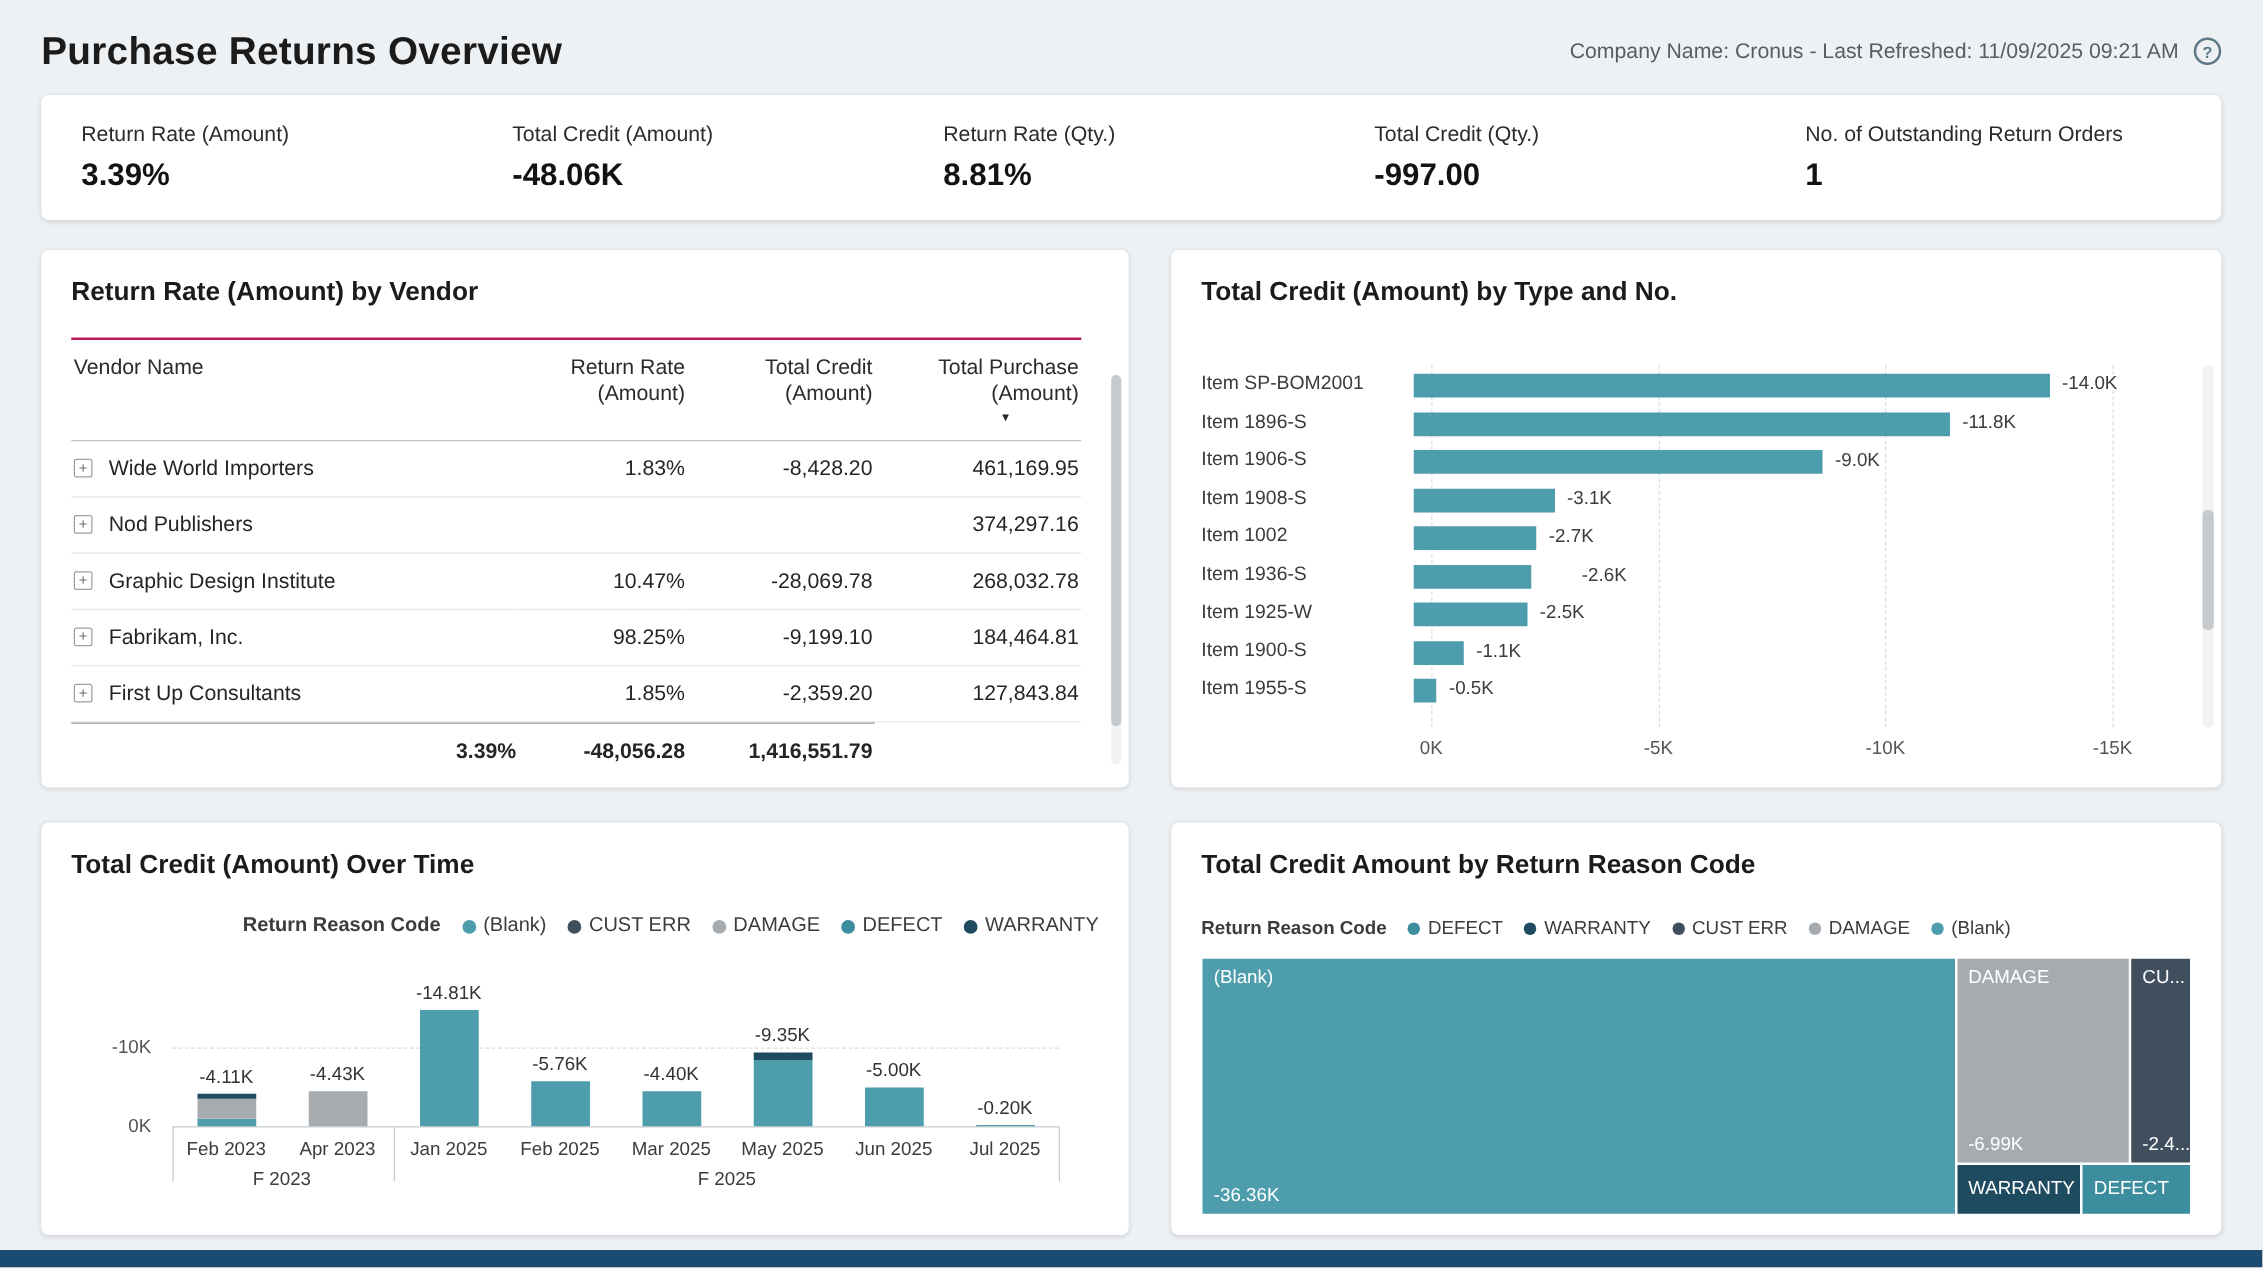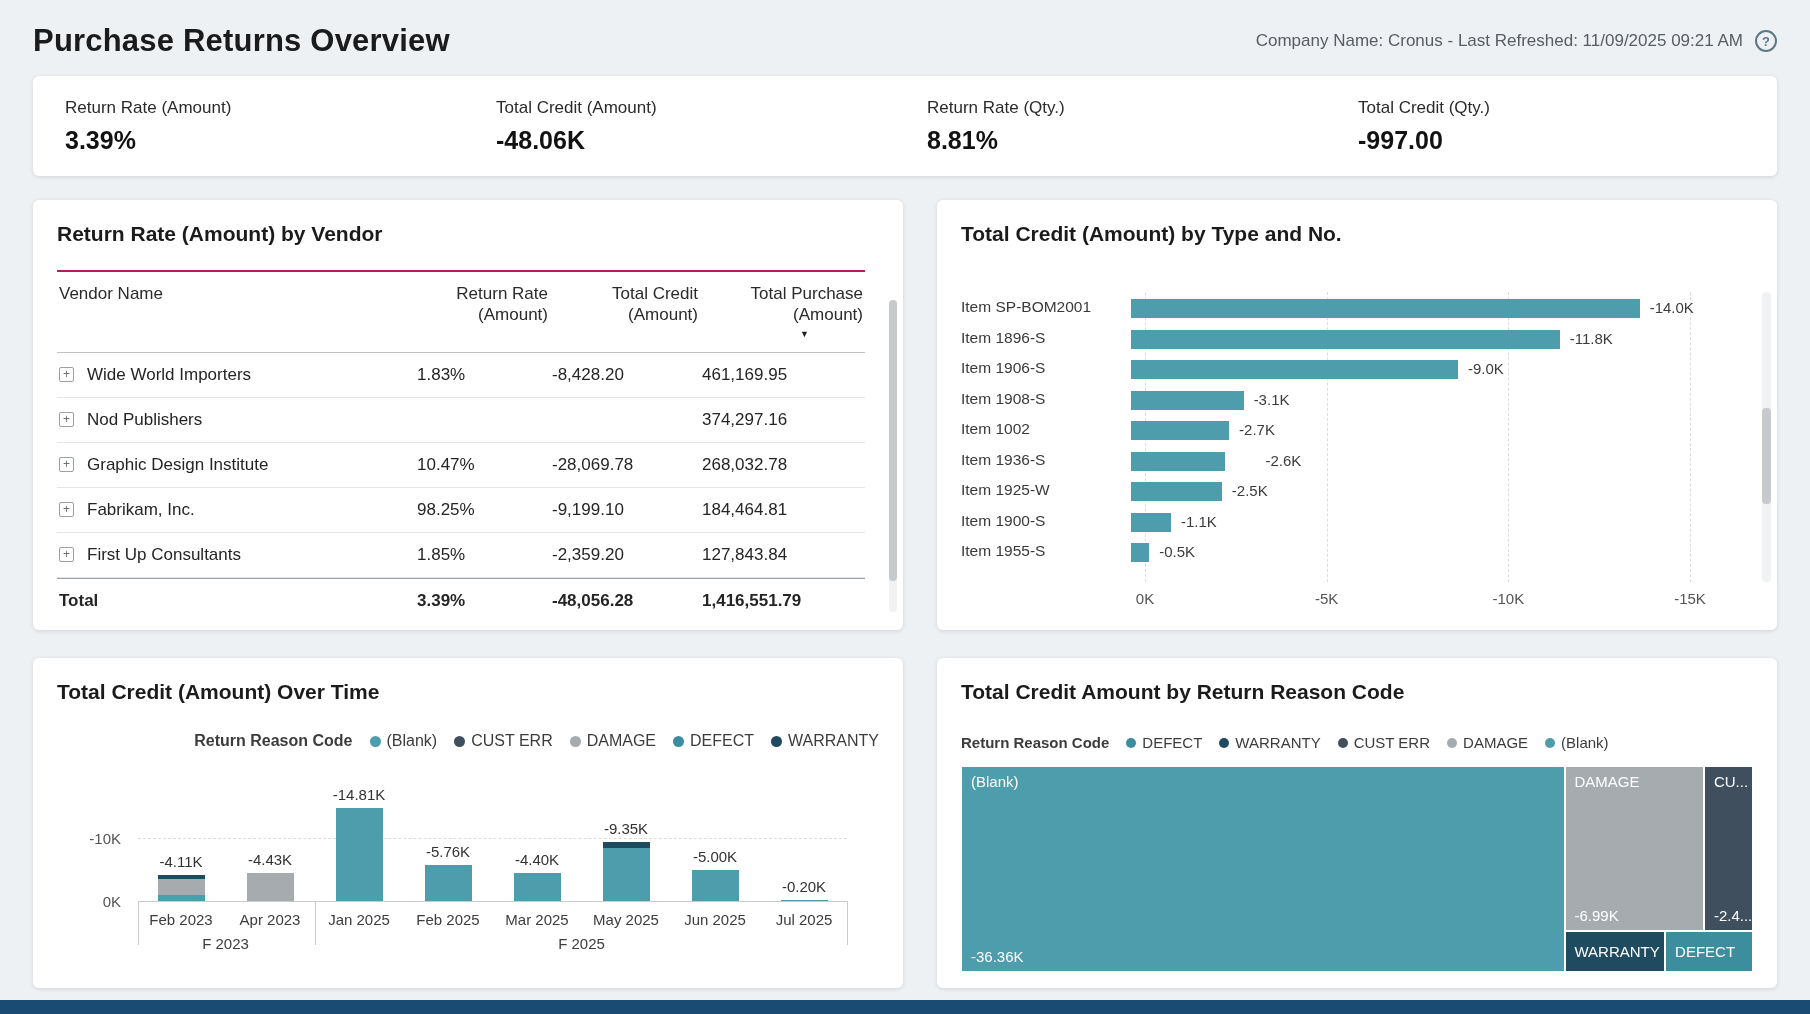--- a/index.html
+++ b/index.html
@@ -45,21 +45,21 @@
   }
   .card h2 { font-size: 21px; font-weight: 700; color: #1b1b1b; }
 
   
   .tblwrap { margin-top: 24px; margin-right: 14px; font-size: 17px; }
   .trow { display: grid; grid-template-columns: 1fr 135px 150px 165px; align-items: stretch; }
   .trow.head { border-top: 2px solid #be185d; border-bottom: 1px solid #bfc3c6; }
   .th { padding: 11px 2px 12px; text-align: right; line-height: 1.25; color: #2b2b2b; cursor: pointer; }
   .th.c0 { text-align: left; }
   .sort-arrow { font-size: 9px; color: #222; text-align: right; padding-right: 54px; margin-top: 3px; }
-  .td { padding: 12px 2px; border-bottom: 1px solid #e4e7e9; white-space: nowrap; }
+  .td { padding: 12px 2px; text-align: right; border-bottom: 1px solid #e4e7e9; white-space: nowrap; }
   .td.c0 { text-align: left; display: flex; align-items: center; }
   .trow.body-row { cursor: pointer; }
   .expander {
     width: 15px; height: 15px; border: 1px solid #9aa0a5; border-radius: 2px;
     color: #6a7075; font-size: 12px; line-height: 13px; text-align: center;
     margin-right: 13px; flex: 0 0 auto; cursor: pointer;
   }
   .trow.total { font-weight: 700; }
   .trow.total .td { border-bottom: none; border-top: 1px solid #9aa0a5; }
 
@@ -132,20 +132,24 @@
         <div class="kpi-value">-48.06K</div>
       </div>
       <div class="kpi">
         <div class="kpi-label">Return Rate (Qty.)</div>
         <div class="kpi-value">8.81%</div>
       </div>
       <div class="kpi">
         <div class="kpi-label">Total Credit (Qty.)</div>
         <div class="kpi-value">-997.00</div>
       </div>
+      <div class="kpi">
+        <div class="kpi-label">No. of Outstanding Return Orders</div>
+        <div class="kpi-value">1</div>
+      </div>
     </div>
 
   <div class="grid">
 
     <div class="card">
       <h2>Return Rate (Amount) by Vendor</h2>
       <div class="tblwrap" id="vendor-table">
           <div class="trow head">
             <div class="th c0">
               <div class="l1">Vendor Name</div>
@@ -203,23 +207,20 @@
           <div class="trow body-row">
             <div class="td c0">
               <div class="expander">+</div>
               <div class="vname">First Up Consultants</div>
             </div>
             <div class="td c1">1.85%</div>
             <div class="td c2">-2,359.20</div>
             <div class="td c3">127,843.84</div>
           </div>
           <div class="trow total">
-            <div class="td c0">
-              <div class="vname">Total</div>
-            </div>
             <div class="td c1">3.39%</div>
             <div class="td c2">-48,056.28</div>
             <div class="td c3">1,416,551.79</div>
           </div>
         </div>
       <div class="vscroll" id="table-scroll" style="right:6px; top:100px; bottom:18px;">
           <div class="thumb" style="top: 0px; height: 90%;"></div>
         </div>
     </div>
 

